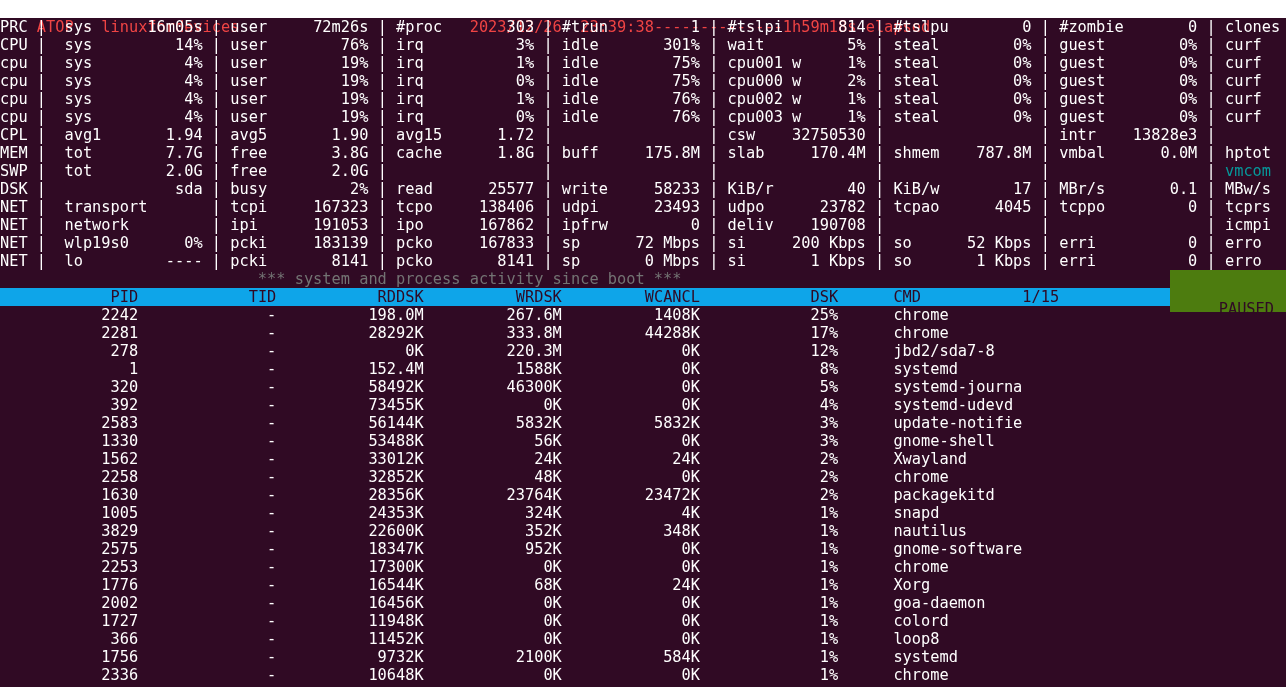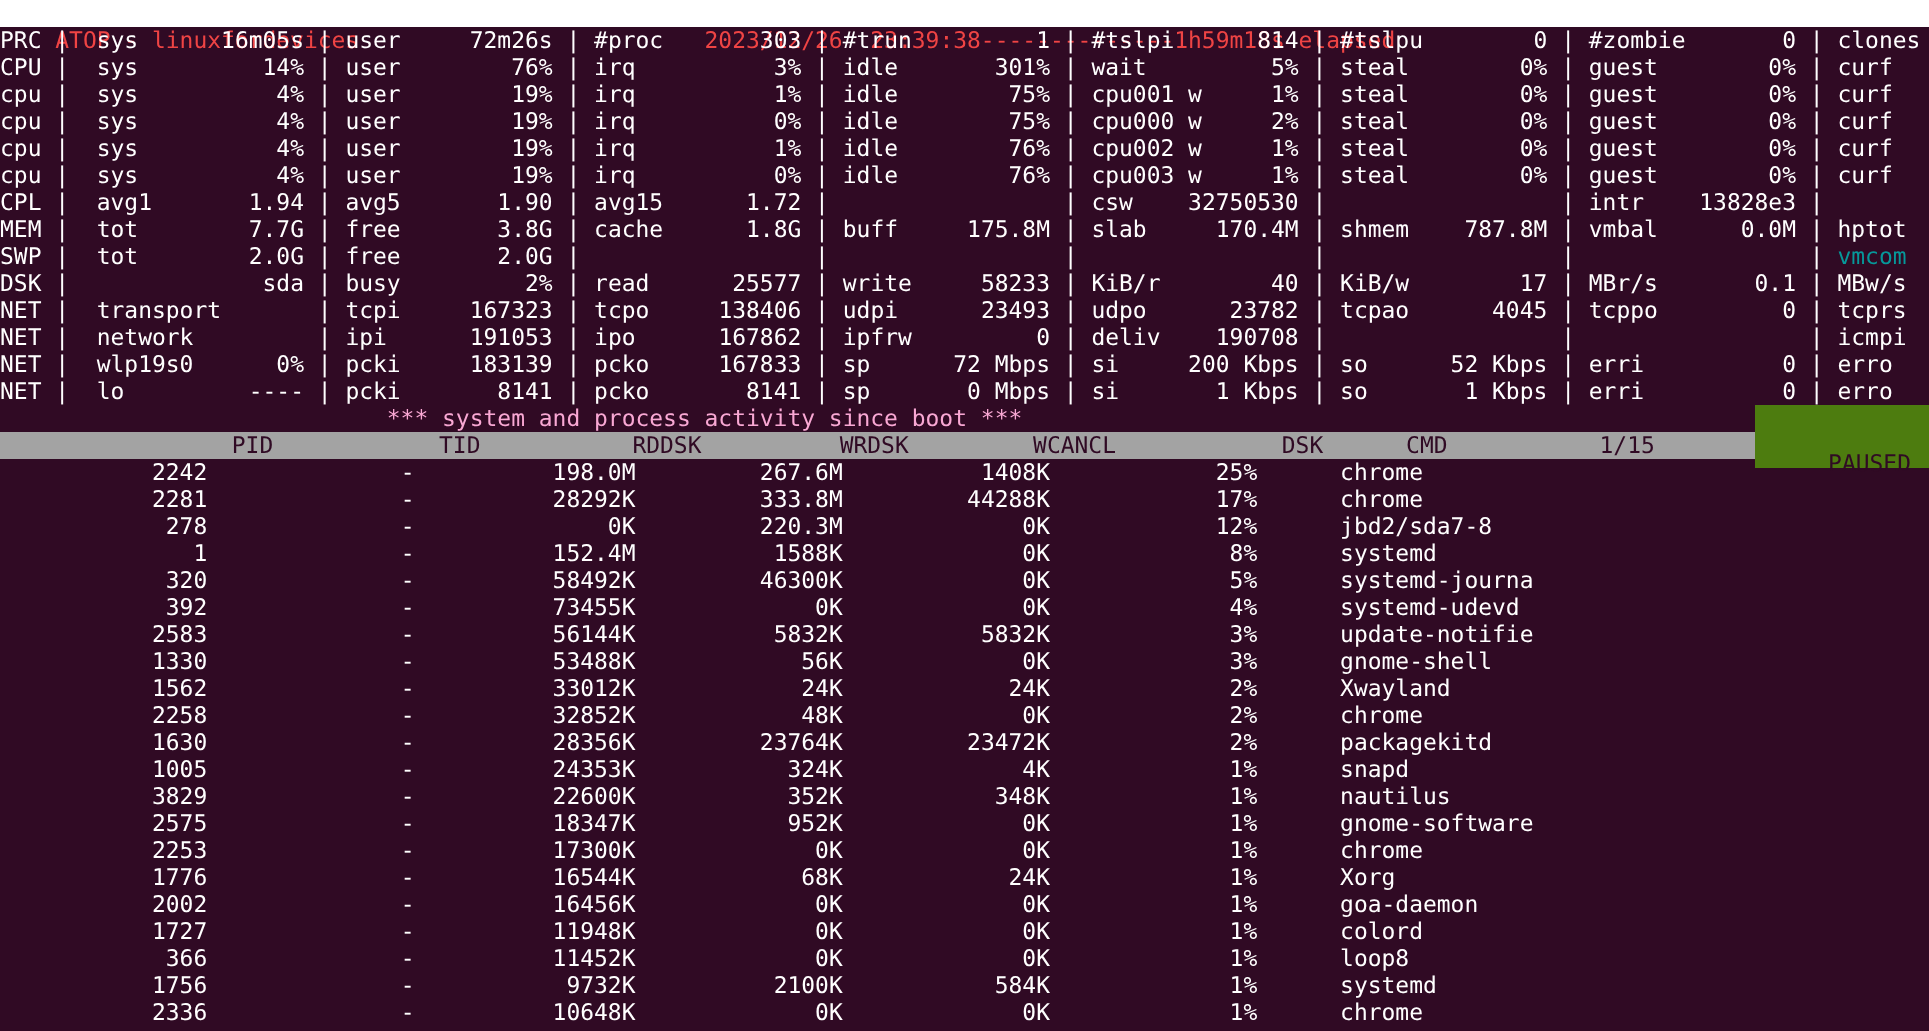--- a/index.html
+++ b/index.html
@@ -35,47 +35,46 @@
   
   .titlebar {
     background: #ffffff;
     color: #ef4444;
     height: 18px;
     line-height: 18px;
     white-space: pre;
     display: block;
   }
   .hdr-row {
-    background: #a3a3a3;
+    background: #0ea5e9;
     color: #300a24;
     height: 18px;
     line-height: 18px;
     white-space: pre;
     display: block;
-    padding-left: 44px;
   }
   .cyan    { color: #06989a; }
   .paused-wrap {
     position: absolute;
     right: 0px;
     top: 270px;
     background: #4d7c0f;
     color: #300a24;
     line-height: 18px;
     height: 18px;
     white-space: pre;
     padding: 12px;
     z-index: 5;
   }
   .banner {
     height: 18px;
     line-height: 18px;
     white-space: pre;
     display: block;
-    color: #f9a8d4;
+    color: #737373;
   }
   .proc-row {
     height: 18px;
     line-height: 18px;
     white-space: pre;
     display: block;
     color: #ffffff;
   }
 </style>
 </head>

